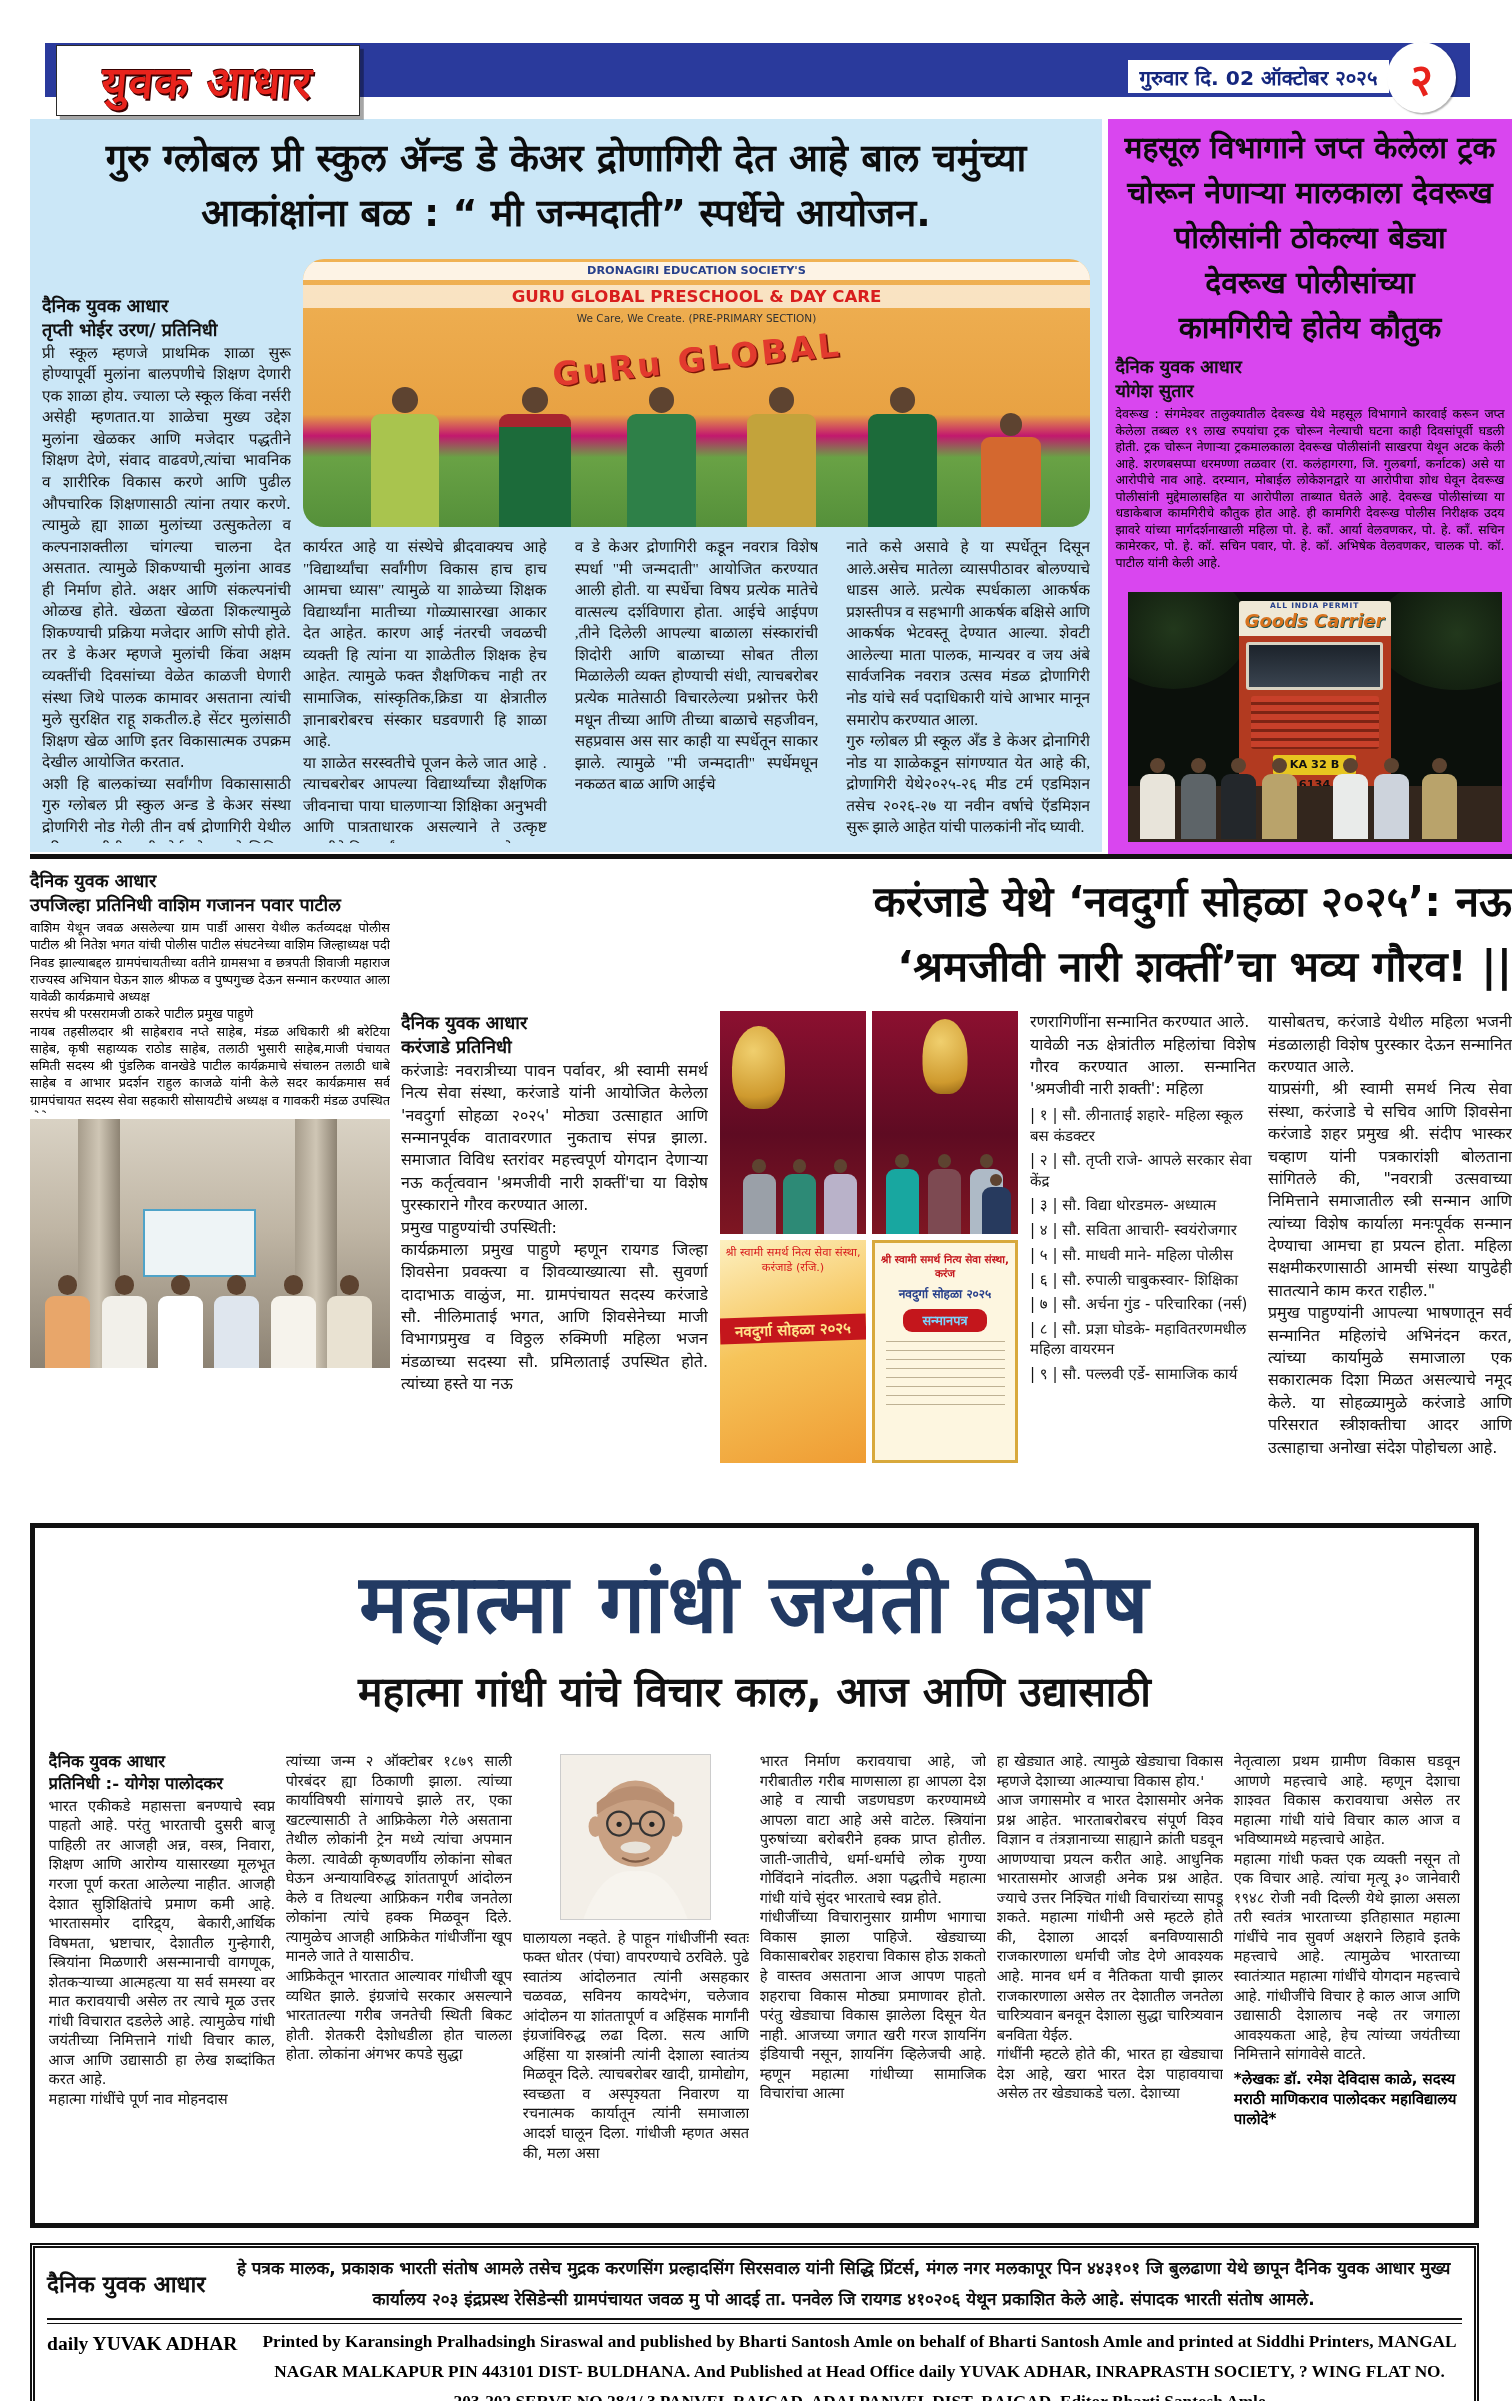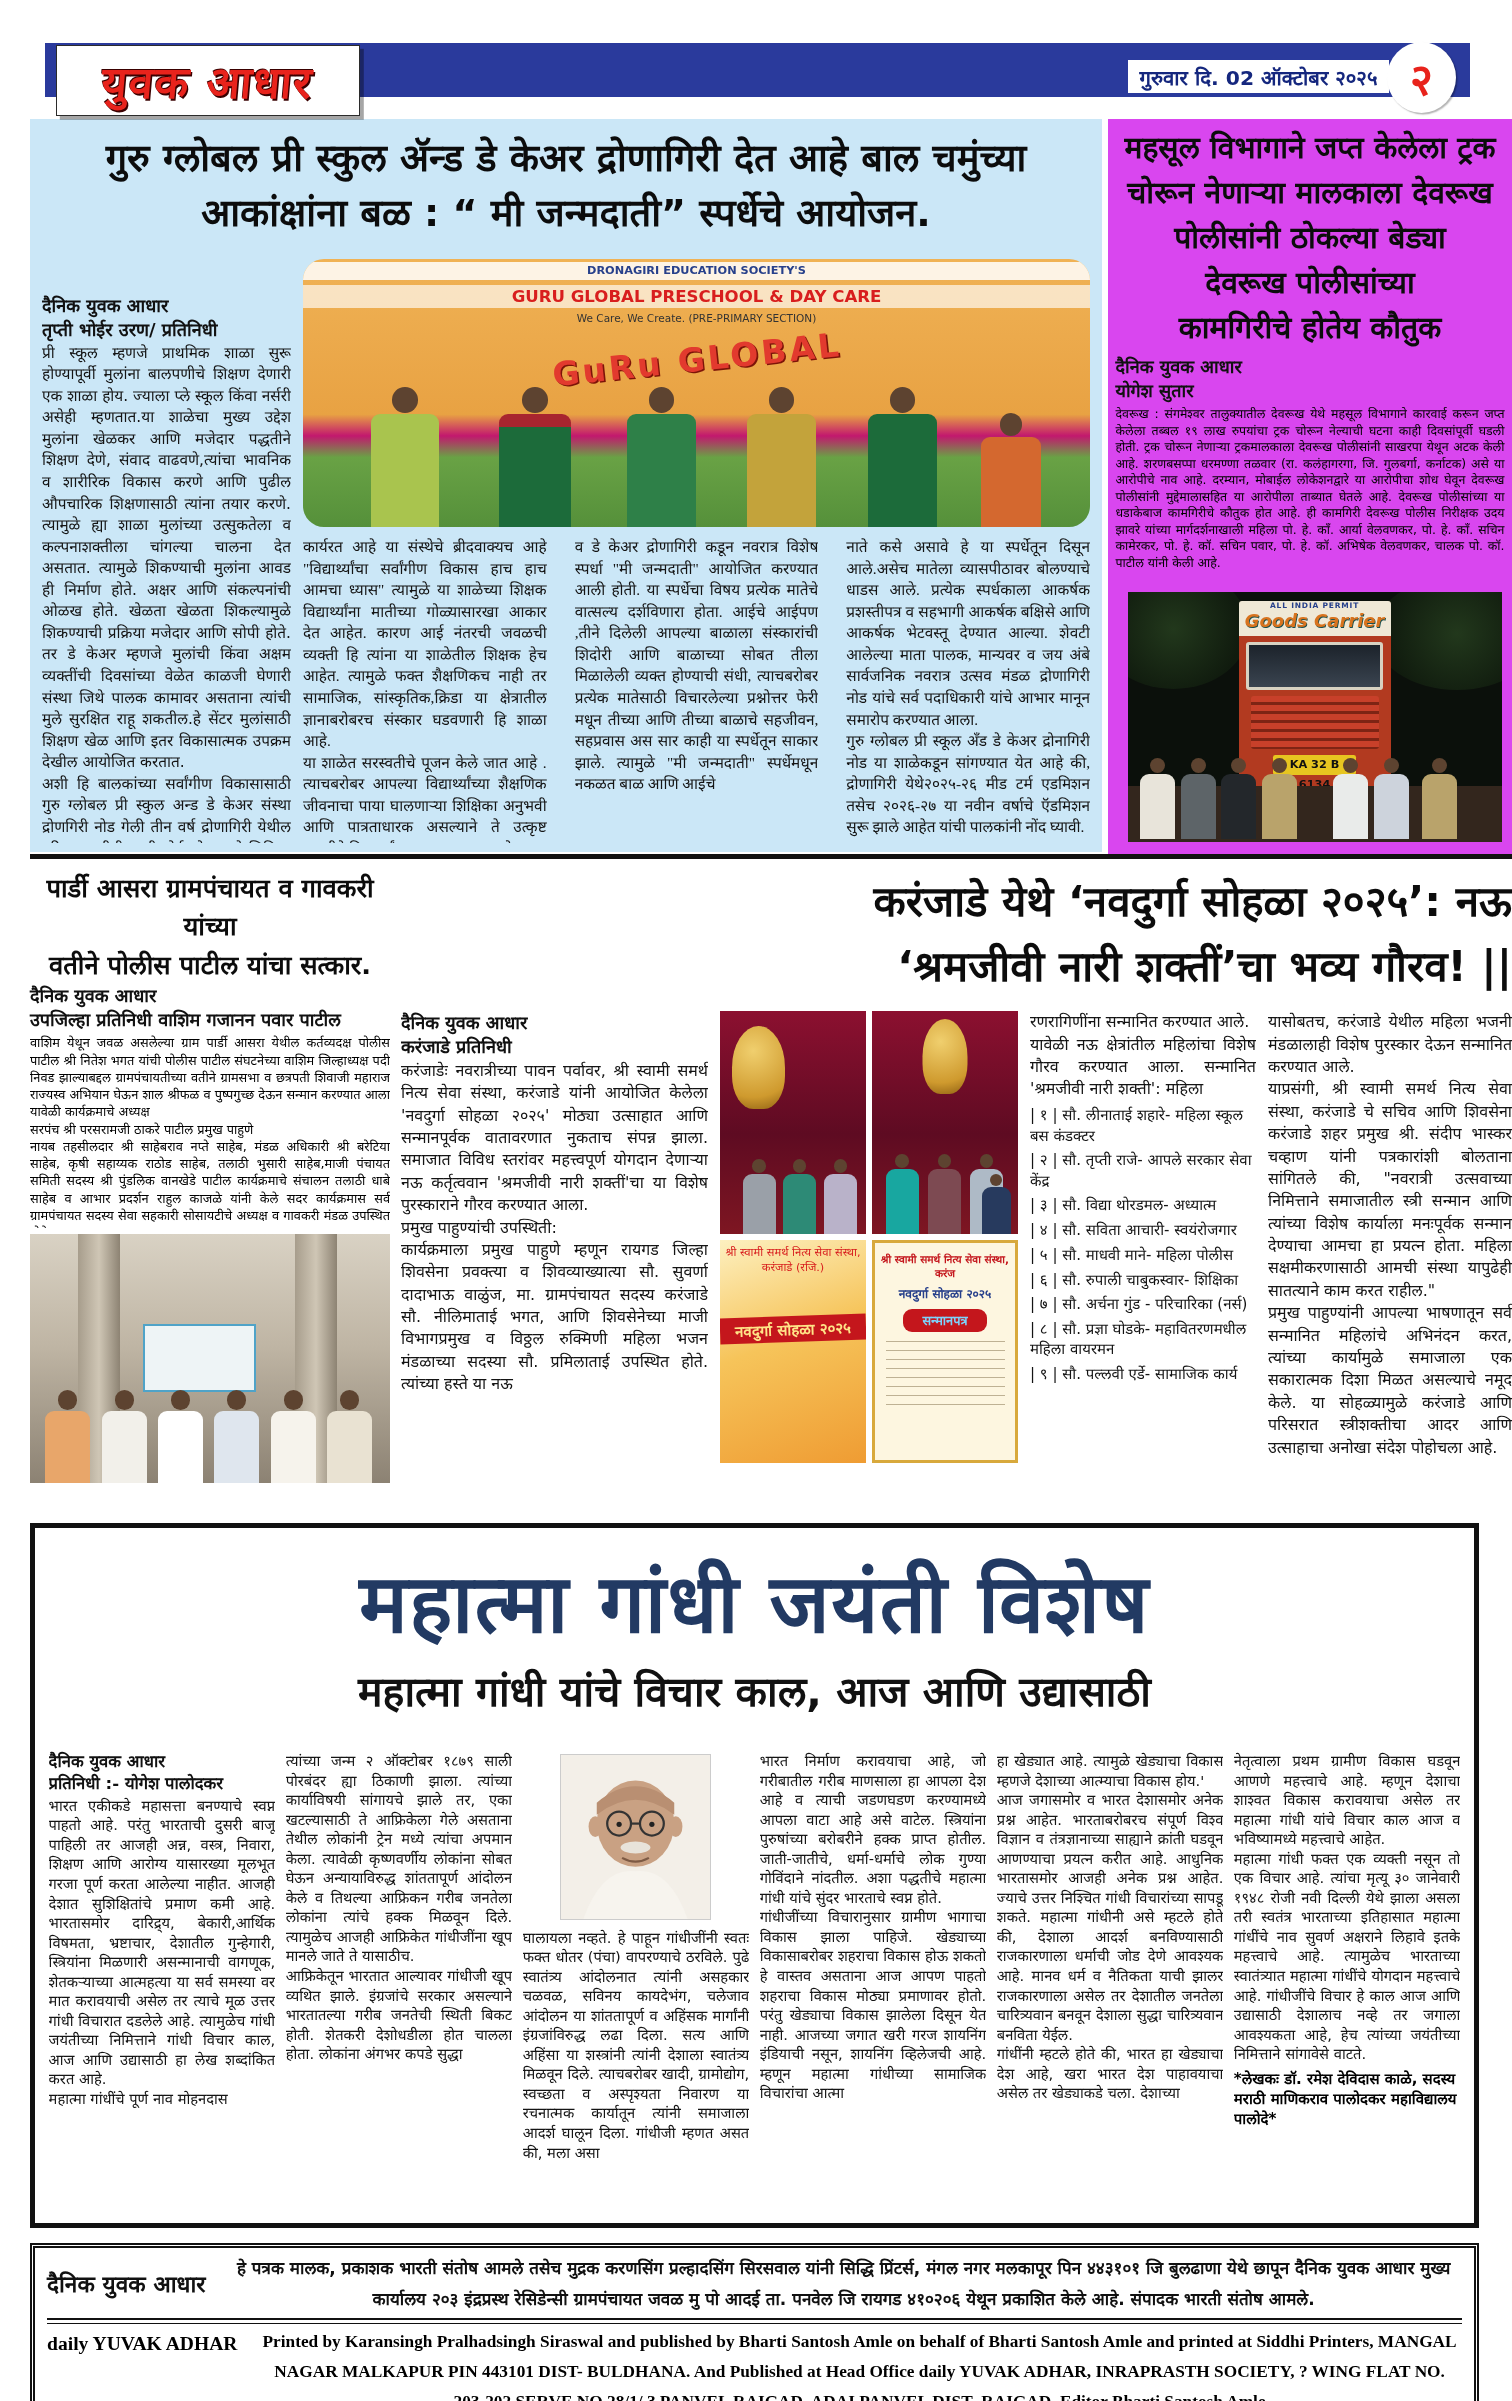--- a/index.html
+++ b/index.html
@@ -231,22 +231,20 @@
       <div class="person" style="right:45px;bottom:3px;width:35px;">
           <div class="head" style="width:15px;height:15px;"></div>
           <div class="torso" style="height:65px;background:#b9a36b;"></div>
         </div>
     </div>
   </div>
 
   <div class="abs" id="rule-mid"></div>
 
   <div class="abs" id="sec-satkar">
-    <div id="sk-headline" class="pre">पार्डी आसरा ग्रामपंचायत व गावकरी यांच्या
-वतीने पोलीस पाटील यांचा सत्कार.</div>
     <div class="byline">दैनिक युवक आधार</div>
     <div class="byline">उपजिल्हा प्रतिनिधी वाशिम गजानन पवार पाटील</div>
     <div id="sk-body" class="just pre hide-ovf">वाशिम येथून जवळ असलेल्या ग्राम पार्डी आसरा येथील कर्तव्यदक्ष पोलीस पाटील श्री नितेश भगत यांची पोलीस पाटील संघटनेच्या वाशिम जिल्हाध्यक्ष पदी निवड झाल्याबद्दल ग्रामपंचायतीच्या वतीने ग्रामसभा व छत्रपती शिवाजी महाराज राज्यस्व अभियान घेऊन शाल श्रीफळ व पुष्पगुच्छ देऊन सन्मान करण्यात आला यावेळी कार्यक्रमाचे अध्यक्ष
 सरपंच श्री परसरामजी ठाकरे पाटील प्रमुख पाहुणे
 नायब तहसीलदार श्री साहेबराव नप्ते साहेब, मंडळ अधिकारी श्री बरेटिया साहेब, कृषी सहाय्यक राठोड साहेब, तलाठी भुसारी साहेब,माजी पंचायत समिती सदस्य श्री पुंडलिक वानखेडे पाटील कार्यक्रमाचे संचालन तलाठी धाबे साहेब व आभार प्रदर्शन राहुल काजळे  यांनी केले सदर कार्यक्रमास सर्व ग्रामपंचायत सदस्य सेवा सहकारी सोसायटीचे अध्यक्ष व गावकरी मंडळ उपस्थित होते.</div>
     <div id="sk-photo">
       <div class="pillar" style="left:48px;"></div>
       <div class="pillar" style="right:53px;"></div>
       <div id="sk-banner"></div>
       <div class="person" style="left:15px;bottom:0;width:45px;">

